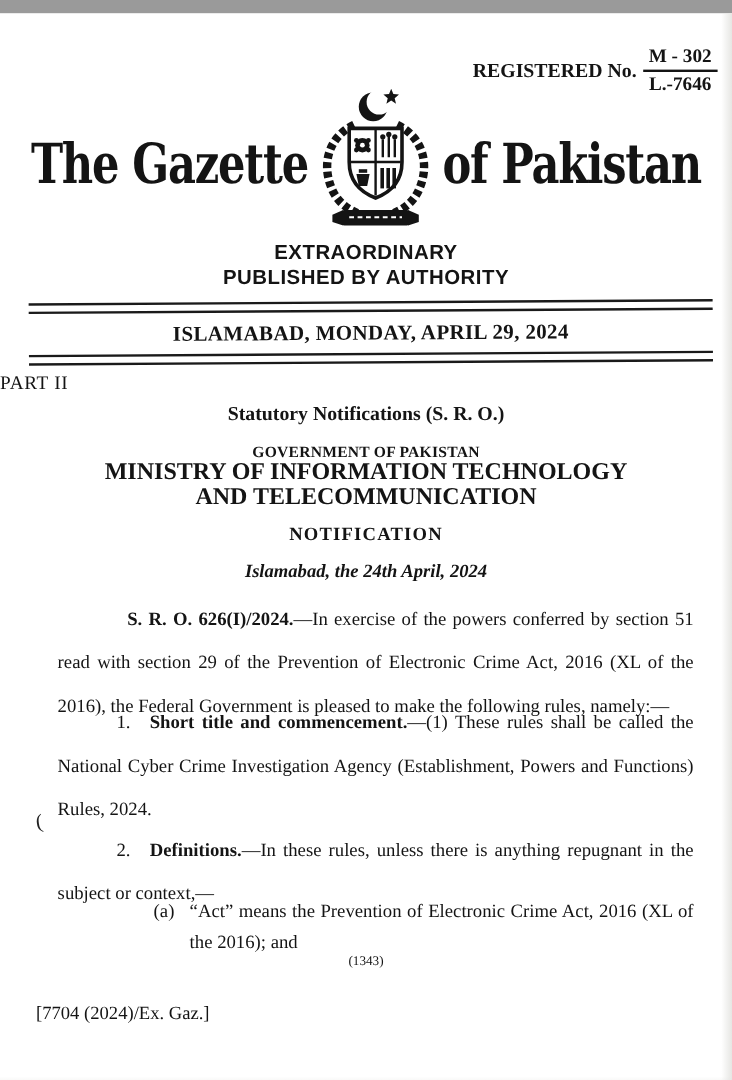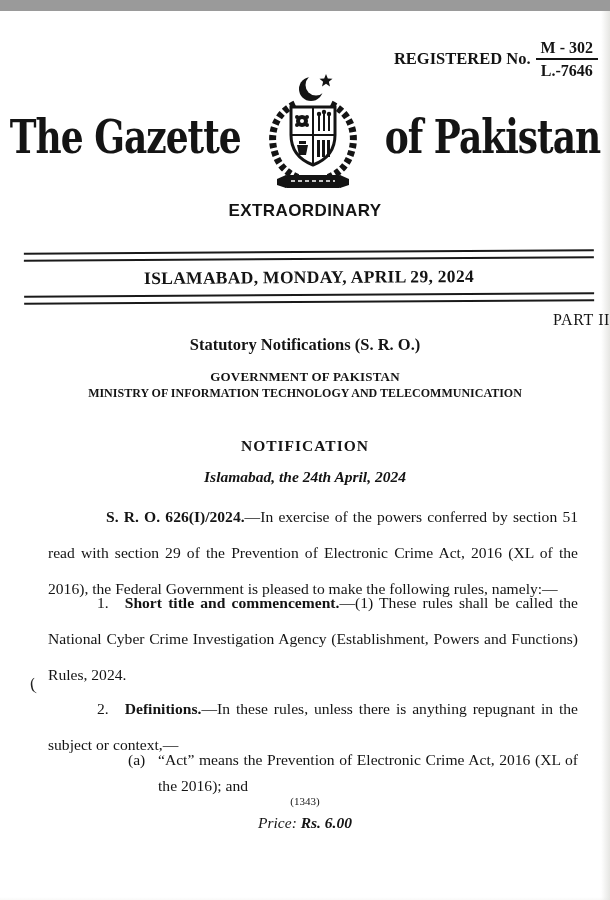--- a/index.html
+++ b/index.html
@@ -12,39 +12,39 @@
   .abs{position:absolute;}
 
   
   .registered{top:27px;right:12px;display:flex;align-items:center;gap:5px;
         font-weight:bold;font-size:16.5px;}
   .fraction{display:inline-block;text-align:center;font-size:16px;line-height:1.2;font-weight:bold;}
   .fraction .frac-num{display:block;border-bottom:2px solid #141414;padding:0 5px 1px;}
   .fraction .frac-den{display:block;padding-top:1px;}
 
   
-  .masthead{top:62px;left:0;right:0;display:flex;align-items:center;justify-content:center;gap:16px;}
+  .masthead{top:62px;left:0;right:0;display:flex;align-items:center;justify-content:center;}
   .gazette-title{font-family:"DejaVu Serif",serif;font-weight:bold;font-size:36px;
         letter-spacing:-1px;transform:scaleY(1.28);white-space:nowrap;}
 
   
   .extraordinary{top:190px;left:0;right:0;text-align:center;
         font-family:"Liberation Sans",sans-serif;font-weight:bold;font-size:17px;letter-spacing:.4px;}
   .published{top:211px;left:0;right:0;text-align:center;
         font-family:"Liberation Sans",sans-serif;font-weight:bold;font-size:17px;letter-spacing:.4px;}
 
   
   .date-banner{top:240px;left:24px;right:16px;transform:rotate(-.35deg);}
   .dbl-rule{height:5px;border-top:2px solid #1a1a1a;border-bottom:2px solid #1a1a1a;}
   .date-text{text-align:center;font-weight:bold;font-size:17.5px;letter-spacing:.3px;padding:7px 0 6px;}
 
-  .part{top:300px;left:0;right:0;text-align:right;font-size:16px;letter-spacing:.6px;}
+  .part{top:300px;left:0;right:0;text-align:left;font-size:16px;letter-spacing:.6px;}
   .stat-title{top:324px;left:0;right:0;text-align:center;font-weight:bold;font-size:16.5px;}
   .govt{top:358px;left:0;right:0;text-align:center;font-weight:600;font-size:13px;letter-spacing:.2px;}
-  .ministry{top:372px;left:0;right:0;text-align:center;font-weight:bold;font-size:12px;line-height:21px;text-decoration:underline;}
+  .ministry{top:372px;left:0;right:0;text-align:center;font-weight:bold;font-size:20px;line-height:21px;text-decoration:underline;}
   .ministry span{display:inline-block;max-width:470px;}
   .notification{top:426px;left:0;right:0;text-align:center;font-weight:700;font-size:15.5px;letter-spacing:1px;}
   .place-date{top:457px;left:0;right:0;text-align:center;font-style:italic;font-weight:bold;font-size:15.5px;}
 
   
   .para{position:absolute;left:48px;right:32px;margin:0;font-size:15.6px;line-height:36px;text-align:justify;}
   .p-sro{top:488px;text-indent:58px;}
   .p-rule1{top:574px;text-indent:49px;}
   .p-sub2{top:650px;text-indent:54px;text-align:left;}
   .p-rule2{top:680px;text-indent:49px;}
@@ -114,20 +114,21 @@
         <path d="M20 106 l9 -4 v13 l-9 -3 z" fill="#141414"></path>
         <path d="M92 106 l-9 -4 v13 l9 -3 z" fill="#141414"></path>
         <rect x="28" y="102" width="56" height="13" rx="2" fill="#141414"></rect>
         <line x1="34" y1="108" x2="78" y2="108" stroke="#ffffff" stroke-width="1.6" stroke-dasharray="4 3"></line>
       </svg>
     </span>
     <span class="gazette-title">of Pakistan</span>
   </div>
 
   <div class="abs extraordinary">EXTRAORDINARY</div>
+  <div class="abs published">PUBLISHED BY AUTHORITY</div>
 
   <div class="abs date-banner">
     <div class="dbl-rule"></div>
     <div class="date-text">ISLAMABAD, MONDAY, APRIL 29, 2024</div>
     <div class="dbl-rule"></div>
   </div>
 
   <div class="abs part">PART II</div>
   <div class="abs stat-title">Statutory Notifications (S. R. O.)</div>
   <div class="abs govt">GOVERNMENT OF PAKISTAN</div>
@@ -143,17 +144,17 @@
 
 
   <p class="para p-rule2"><span class="num">2.</span><span class="lead">Definitions.</span><span>—In these rules, unless there is anything repugnant in the subject or context,—</span></p>
 
   <p class="p-item">
       <span class="item-num">(a)</span>
       <span class="item-text">“Act” means the Prevention of Electronic Crime Act, 2016 (XL of the 2016); and</span>
     </p>
 
   <div class="abs page-number">(1343)</div>
-  <div class="abs price"><span>Price:</span>&nbsp;<span class="val">Rs. 6.00</span></div>
+  <div class="abs reference">[7704 (2024)/Ex. Gaz.]</div>
 
   <div class="abs stray-mark">(</div>
 
 </div>
 
 </body></html>

